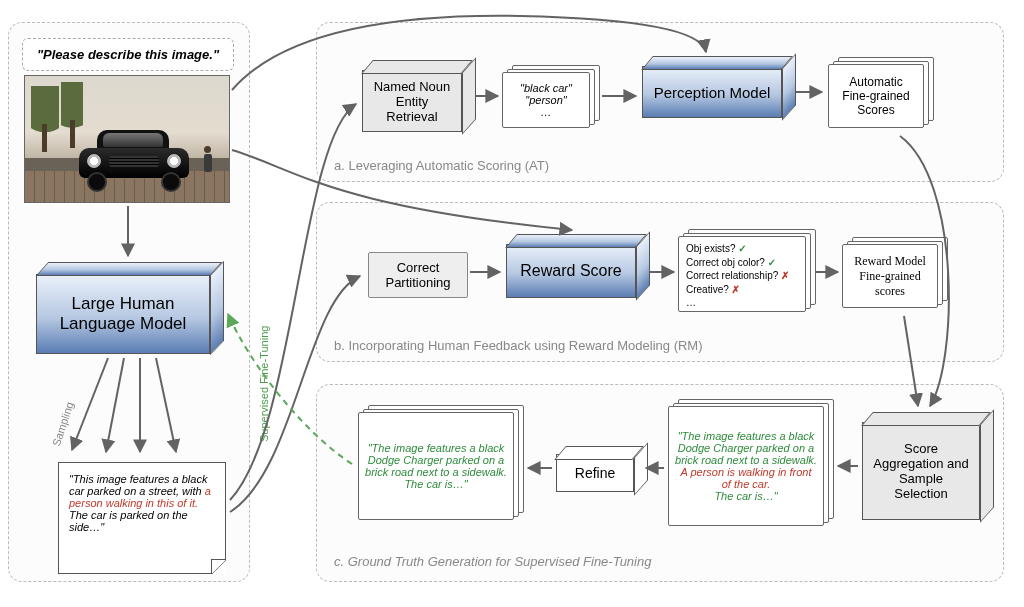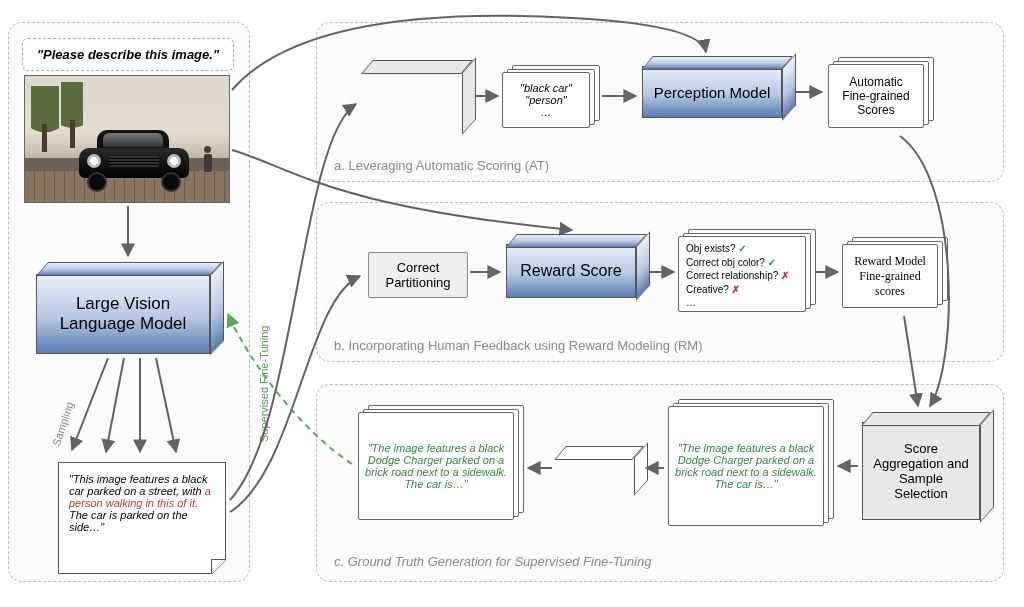--- a/index.html
+++ b/index.html
@@ -87,34 +87,35 @@
     <div class="wheel l"></div>
       <div class="wheel r"></div>
   </div>
   <div class="person">
       <div class="head"></div>
       <div class="body"></div>
     </div>
 </div>
 
 <div class="box3d box3d-blue" style="left:36px; top:262px; width:186px; height:92px;">
-  <div class="face" style="left:0;top:12px;width:174px;height:80px;font-size:17px;font-weight:500;">Large Vision Language Model</div>
+  <div class="face" style="left:0;top:12px;width:174px;height:80px;font-size:17px;font-weight:500;">Large Human Language Model</div>
   <div class="face" style="left:6px;top:0;width:174px;height:14px; transform:skewX(-42deg);"></div>
   <div class="face" style="left:174px;top:6px;width:12px;height:80px; transform:skewY(-46deg);"></div>
 </div>
 
 <div class="vlabel" style="left:50px; top:444px;">Sampling</div>
 <div class="vlabel green" style="left:258px; top:442px;">Supervised Fine-Tuning</div>
 
 <div class="note" style="left:58px; top:462px; width:168px; height:112px;">
   <span>"This image features a black car parked on a street, with </span><span class="red">a person walking in this of it.</span><span> The car is parked on the side…"</span>
 </div>
 
 <div class="panel" style="left:316px; top:22px; width:688px; height:160px;"></div>
 <div class="box3d box3d-grey" style="left:362px; top:60px; width:110px; height:72px;">
+  <div class="face" style="left:0;top:10px;width:100px;height:62px;">Named Noun Entity Retrieval</div>
   <div class="face" style="left:5px;top:0;width:100px;height:12px;transform:skewX(-40deg);"></div>
   <div class="face" style="left:100px;top:5px;width:10px;height:62px;transform:skewY(-48deg);"></div>
 </div>
 <div class="stack" style="left:502px; top:72px; width:88px; height:56px;">
   <div class="sheet"></div>
     <div class="sheet"></div>
     <div class="sheet"></div>
   <div class="content" style="white-space:pre-line;">"black car"
 "person"
 …</div>
@@ -165,30 +166,32 @@
   <div class="sheet"></div>
     <div class="sheet"></div>
     <div class="sheet"></div>
   <div class="content" style="font-size:11px;">
     <span class="green">"The image features a black Dodge Charger parked on a brick road next to a sidewalk.</span>
     <span class="green"> The car is…"</span>
   </div>
 </div>
 
 <div class="box3d box3d-white" style="left:556px; top:446px; width:86px; height:46px;">
+  <div class="face" style="left:0;top:8px;width:78px;height:38px;font-size:14px;">Refine</div>
   <div class="face" style="left:4px;top:0;width:78px;height:10px;transform:skewX(-40deg);"></div>
   <div class="face" style="left:78px;top:4px;width:8px;height:38px;transform:skewY(-48deg);"></div>
 </div>
 
 <div class="stack" style="left:668px; top:406px; width:156px; height:120px;">
   <div class="sheet"></div>
     <div class="sheet"></div>
     <div class="sheet"></div>
   <div class="content" style="font-size:11px;">
     <span class="green">"The image features a black Dodge Charger parked on a brick road next to a sidewalk.</span>
+    <span class="red"> A person is walking in front of the car.</span>
     <span class="green"> The car is…"</span>
   </div>
 </div>
 
 <div class="box3d box3d-grey" style="left:862px; top:412px; width:128px; height:137px;">
   <div class="face" style="left:0;top:10px;width:118px;height:98px;font-size:13px;padding:10px;">Score Aggregation and Sample Selection</div>
   <div class="face" style="left:5px;top:0;width:118px;height:12px;transform:skewX(-40deg);"></div>
   <div class="face" style="left:118px;top:5px;width:10px;height:98px;transform:skewY(-48deg);"></div>
 </div>
 

